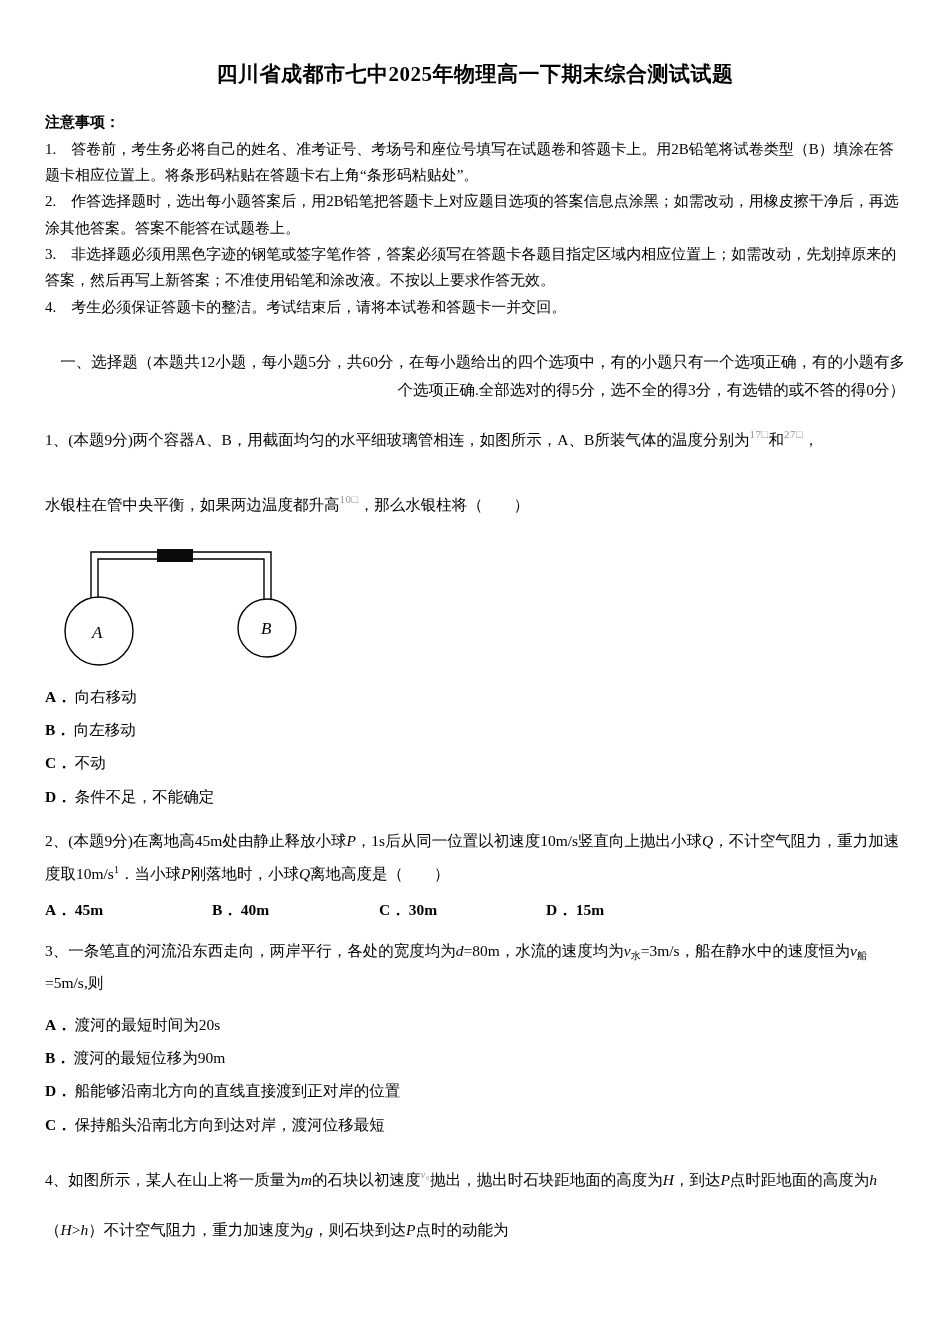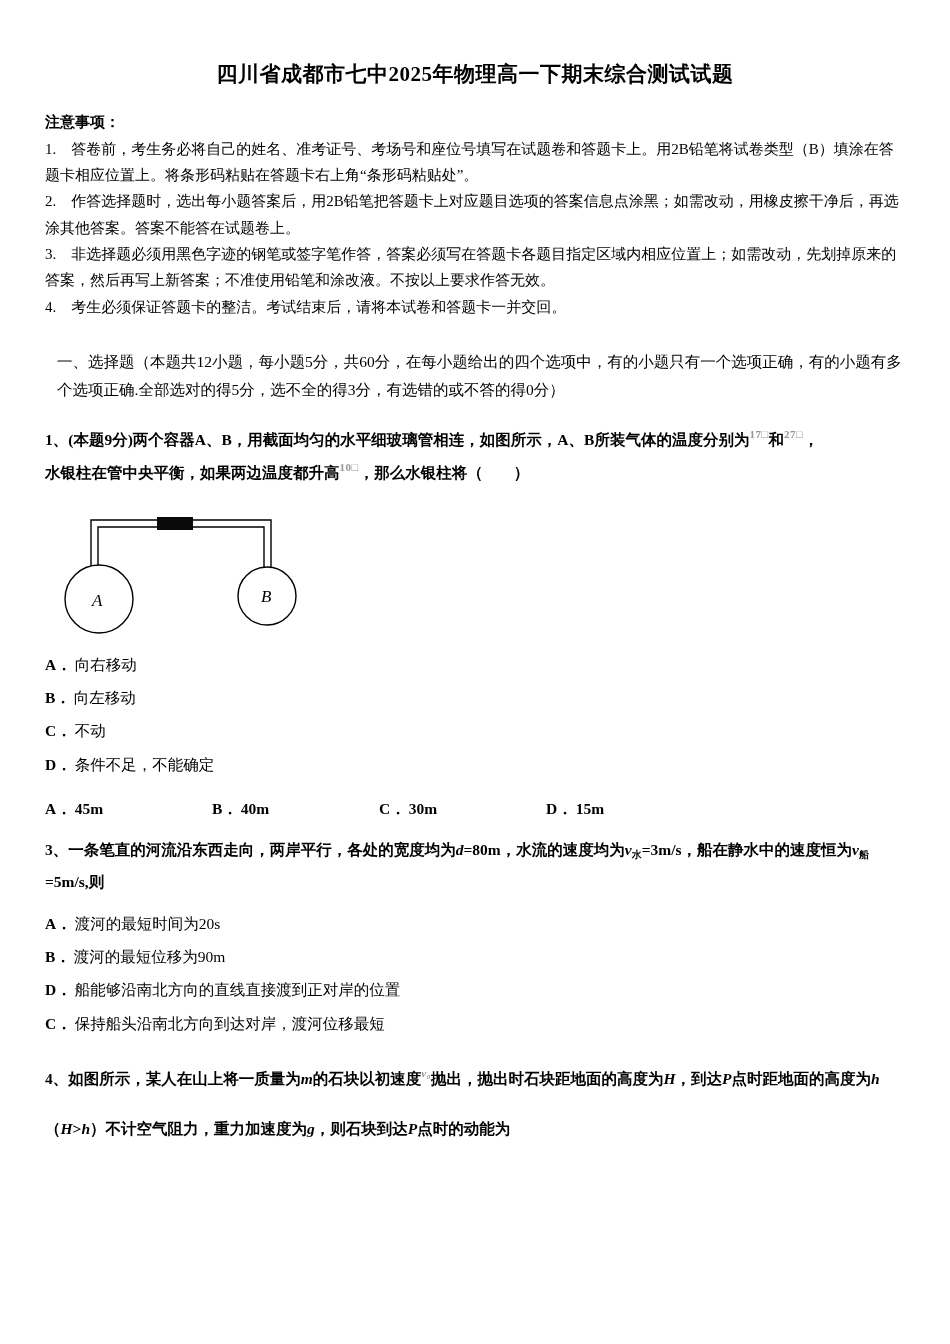--- a/index.html
+++ b/index.html
@@ -33,30 +33,30 @@
     font-size: 15px;
     line-height: 1.7;
   }
   .notice-item {
     margin: 0;
     font-size: 15px;
     line-height: 1.76;
     white-space: pre-wrap;
   }
   .section-head {
-    margin: 28px 0 0 12px;
+    margin: 28px 0 0 0;
     line-height: 1.76;
+    text-align: right;
   }
   .q-text {
     margin: 0;
     line-height: 2.1;
-    font-weight: bold;
   }
   .q1-line1 { margin-top: 20px; }
-  .q1-line2 { }
+  .q1-line2 { margin-top: 32px; }
   .figure-wrap { margin: 14px 0 0 12px; }
   .options-col { margin-top: 8px; }
   .option {
     margin: 0;
     line-height: 2.15;
   }
   .opt-label {
     font-weight: bold;
     margin-right: 3px;
   }
@@ -130,20 +130,21 @@
 
     <div class="options-col">
       <p class="option"><span class="opt-label">A．</span><span class="opt-text">向右移动</span></p>
       <p class="option"><span class="opt-label">B．</span><span class="opt-text">向左移动</span></p>
       <p class="option"><span class="opt-label">C．</span><span class="opt-text">不动</span></p>
       <p class="option"><span class="opt-label">D．</span><span class="opt-text">条件不足，不能确定</span></p>
     </div>
   </div>
 
   <div class="q2">
+    <p class="q-text"><span>2、(本题9分)在离地高45m处由静止释放小球</span><span class="i">P</span><span>，1s后从同一位置以初速度10m/s竖直向上抛出小球</span><span class="i">Q</span><span>，不计空气阻力，重力加速度取10m/s</span><span class="supb">1</span><span>．当小球</span><span class="i">P</span><span>刚落地时，小球</span><span class="i">Q</span><span>离地高度是（　　）</span></p>
     <div class="options-row">
       <div class="option-cell"><span class="opt-label">A．</span><span class="opt-text">45m</span></div>
       <div class="option-cell"><span class="opt-label">B．</span><span class="opt-text">40m</span></div>
       <div class="option-cell"><span class="opt-label">C．</span><span class="opt-text">30m</span></div>
       <div class="option-cell"><span class="opt-label">D．</span><span class="opt-text">15m</span></div>
     </div>
   </div>
 
   <div class="q3">
     <p class="q-text"><span>3、一条笔直的河流沿东西走向，两岸平行，各处的宽度均为</span><span class="i">d</span><span>=80m，水流的速度均为</span><span class="i">v</span><span class="sub">水</span><span>=3m/s，船在静水中的速度恒为</span><span class="i">v</span><span class="sub">船</span><span>=5m/s,则</span></p>

